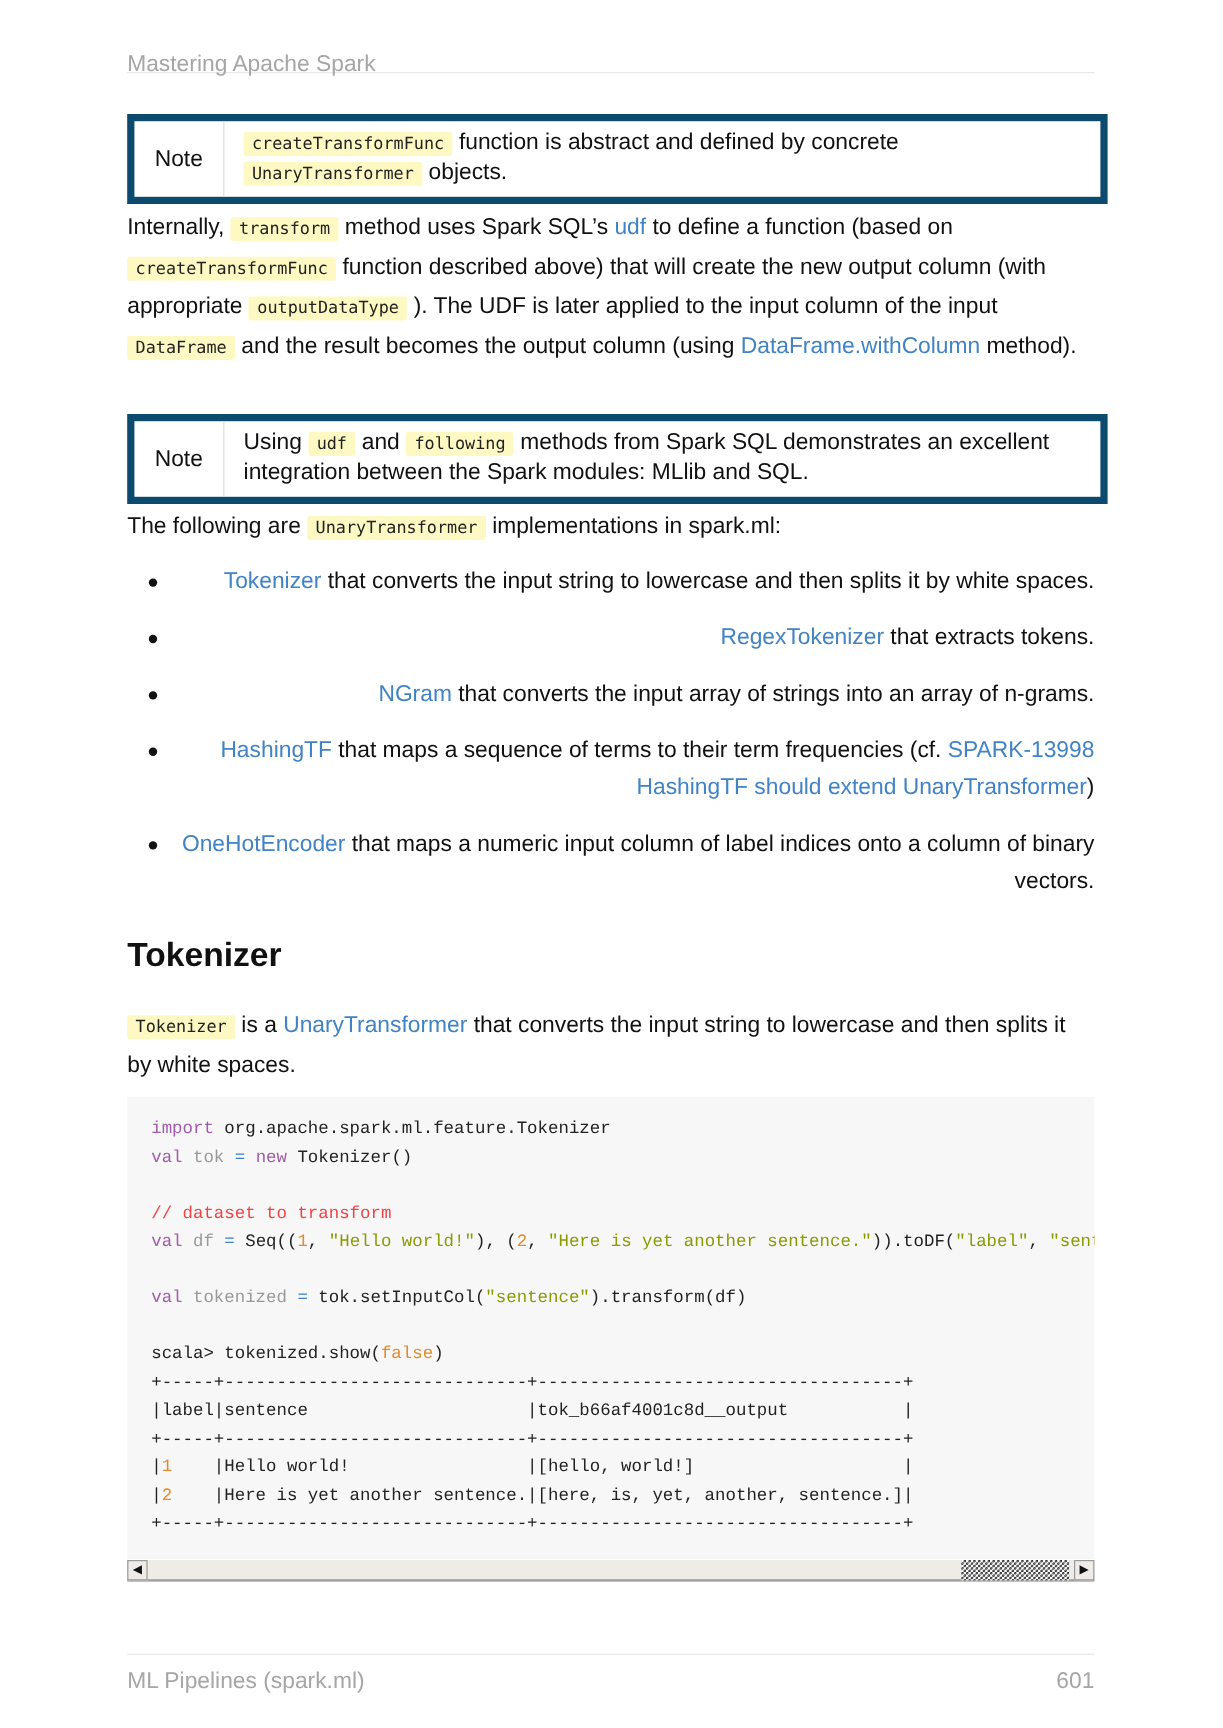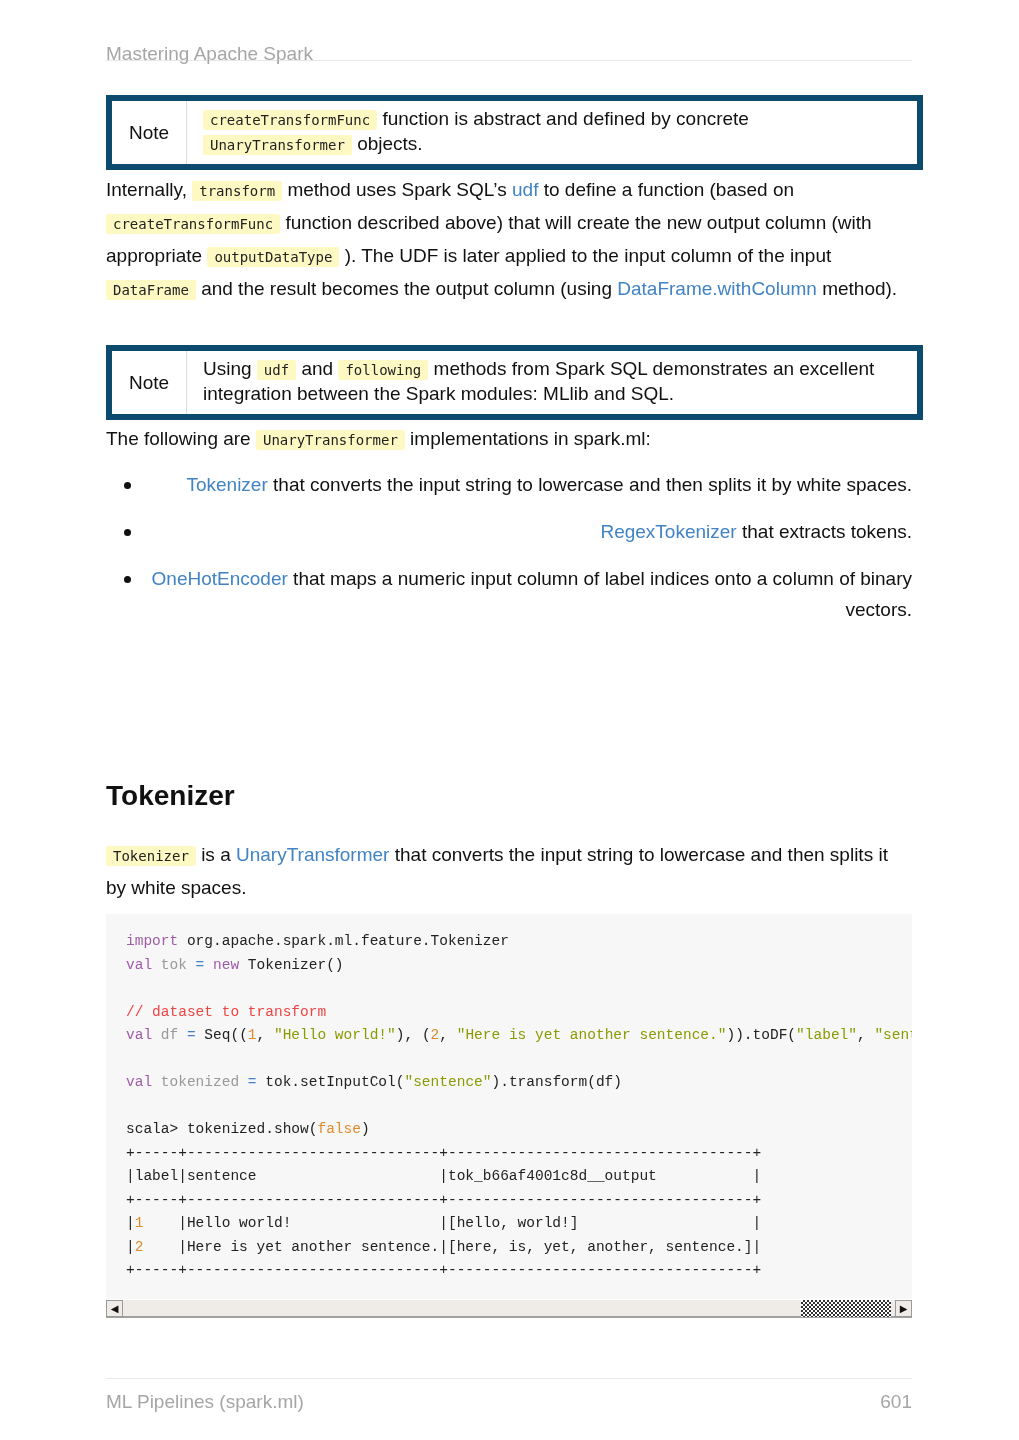--- a/index.html
+++ b/index.html
@@ -58,20 +58,22 @@
 <div class="note" style="top:345px; height:63px;">
   <div class="note-label">Note</div>
   <div class="note-body"><span>Using </span><code>udf</code><span> and </span><code>following</code><span> methods from Spark SQL demonstrates an excellent integration between the Spark modules: MLlib and SQL.</span></div>
 </div>
 
 <p class="para" style="top:423px;"><span>The following are </span><code>UnaryTransformer</code><span> implementations in spark.ml:</span></p>
 
 <ul class="impl">
   <li><a class="link">Tokenizer</a><span> that converts the input string to lowercase and then splits it by white spaces.</span></li>
   <li><a class="link">RegexTokenizer</a><span> that extracts tokens.</span></li>
+  <li><a class="link">NGram</a><span> that converts the input array of strings into an array of n-grams.</span></li>
+  <li><a class="link">HashingTF</a><span> that maps a sequence of terms to their term frequencies (cf. </span><a class="link">SPARK-13998 HashingTF should extend UnaryTransformer</a><span>)</span></li>
   <li><a class="link">OneHotEncoder</a><span> that maps a numeric input column of label indices onto a column of binary vectors.</span></li>
 </ul>
 
 <h2 class="section-title">Tokenizer</h2>
 
 <p class="para" style="top:839px;"><code>Tokenizer</code><span> is a </span><a class="link">UnaryTransformer</a><span> that converts the input string to lowercase and then splits it by white spaces.</span></p>
 
 <div class="code-block">
 <pre><span class="kw">import</span><span> org.apache.spark.ml.feature.Tokenizer</span>
 <span class="kw">val</span><span class="var"> tok</span><span class="op"> =</span><span class="kw"> new</span><span> Tokenizer()</span>

